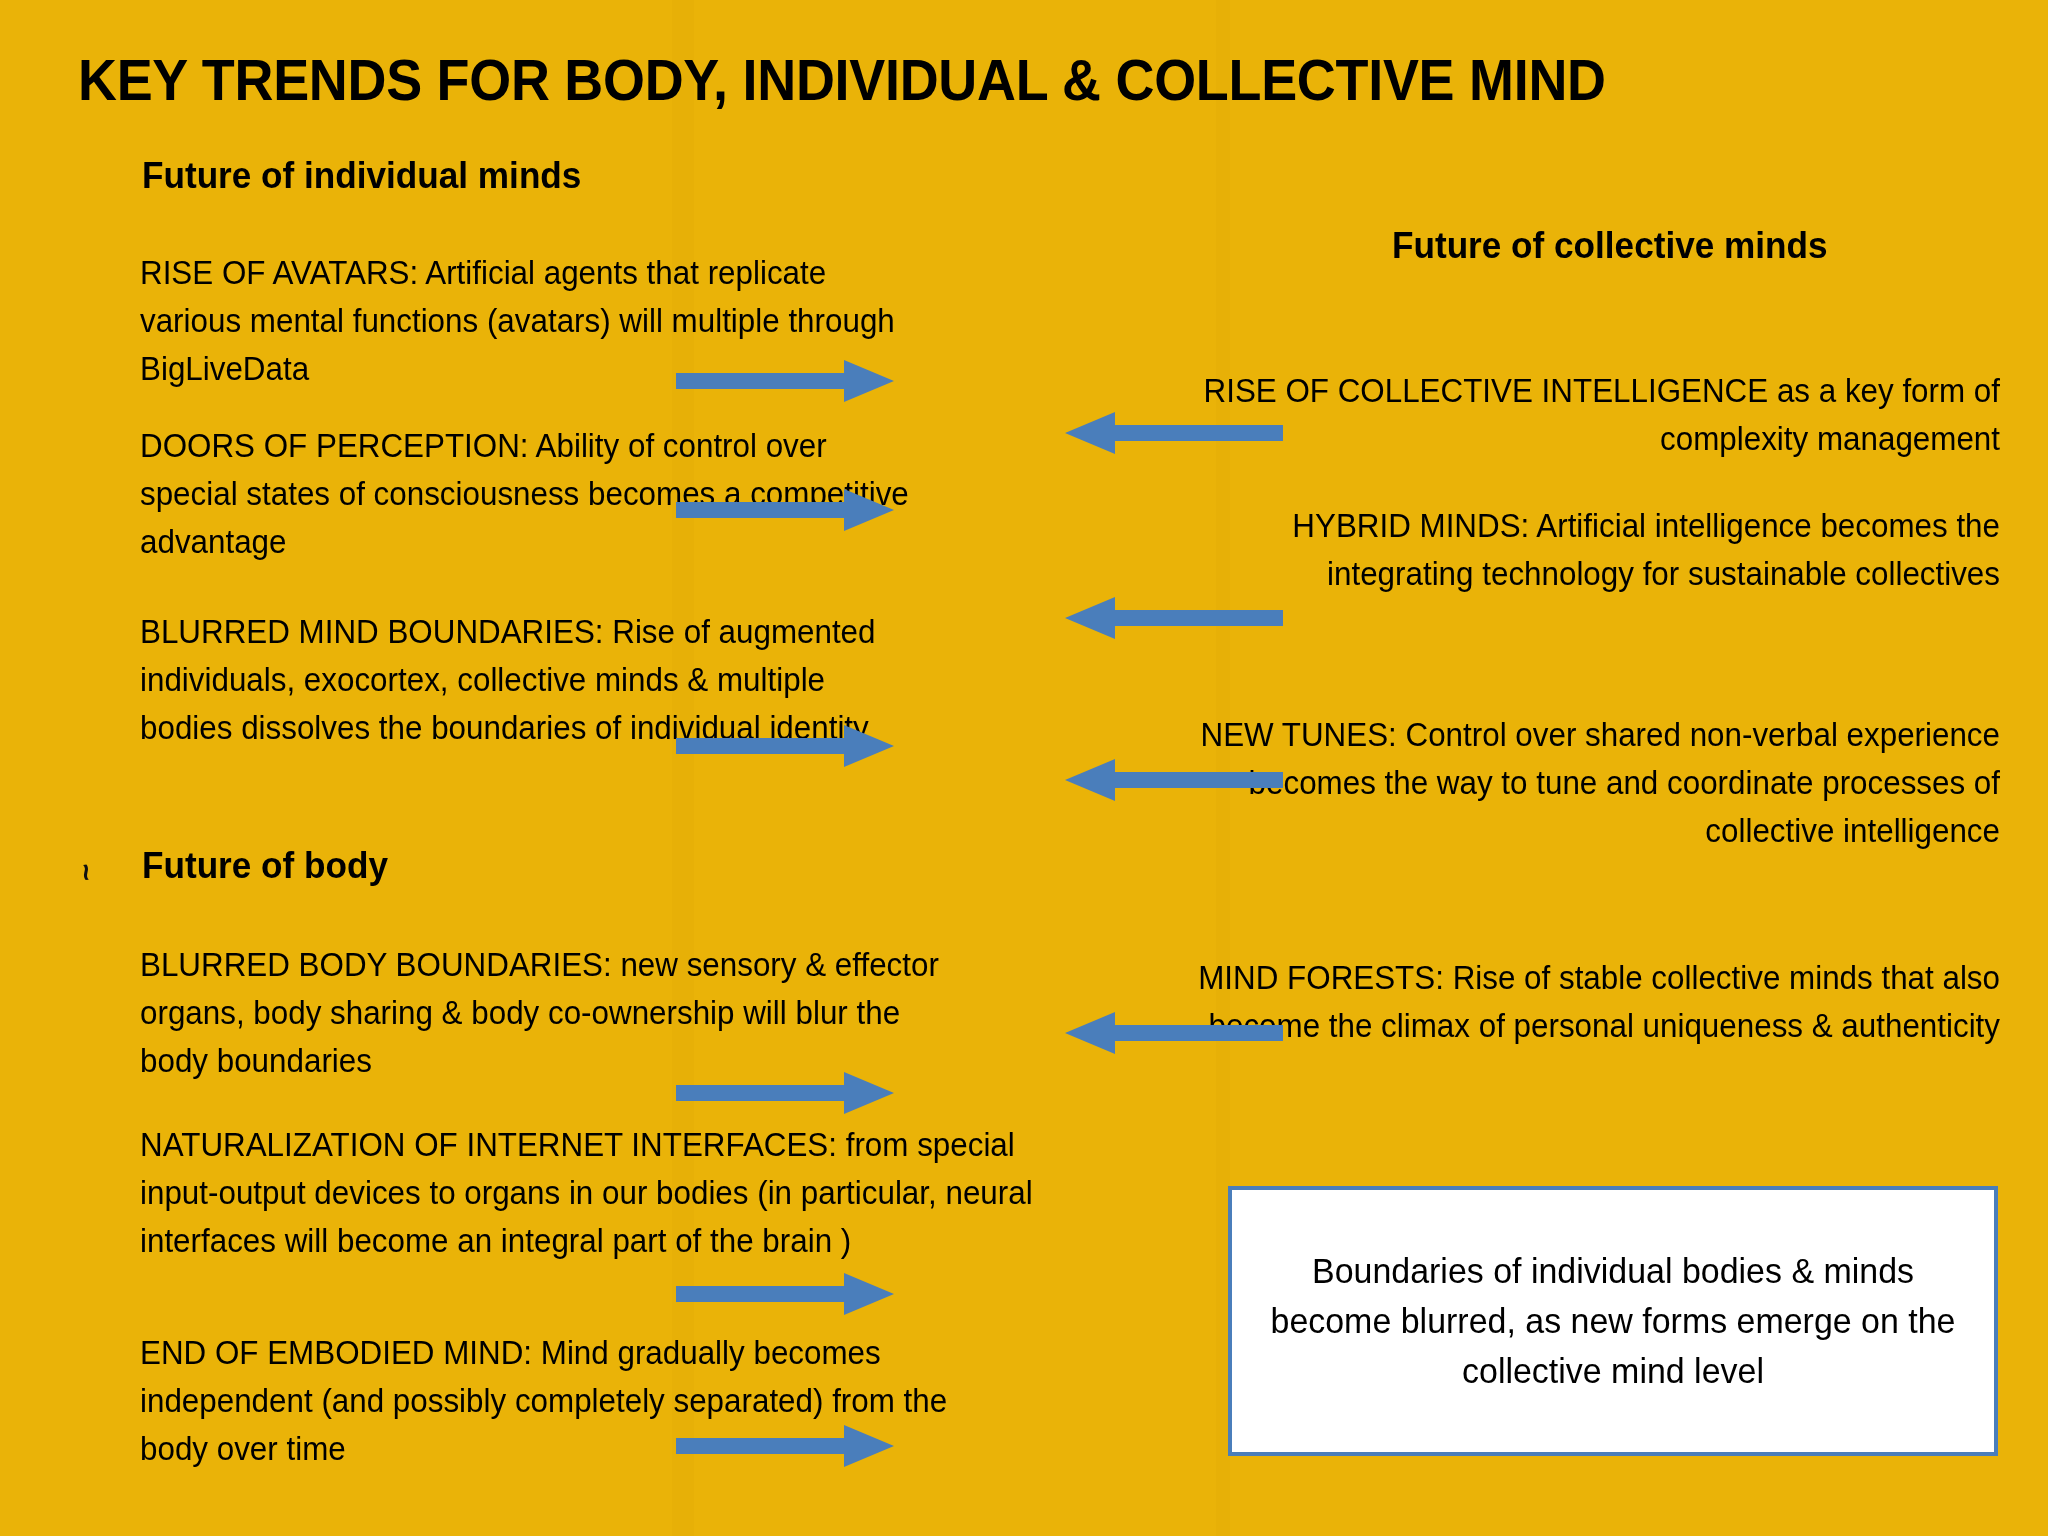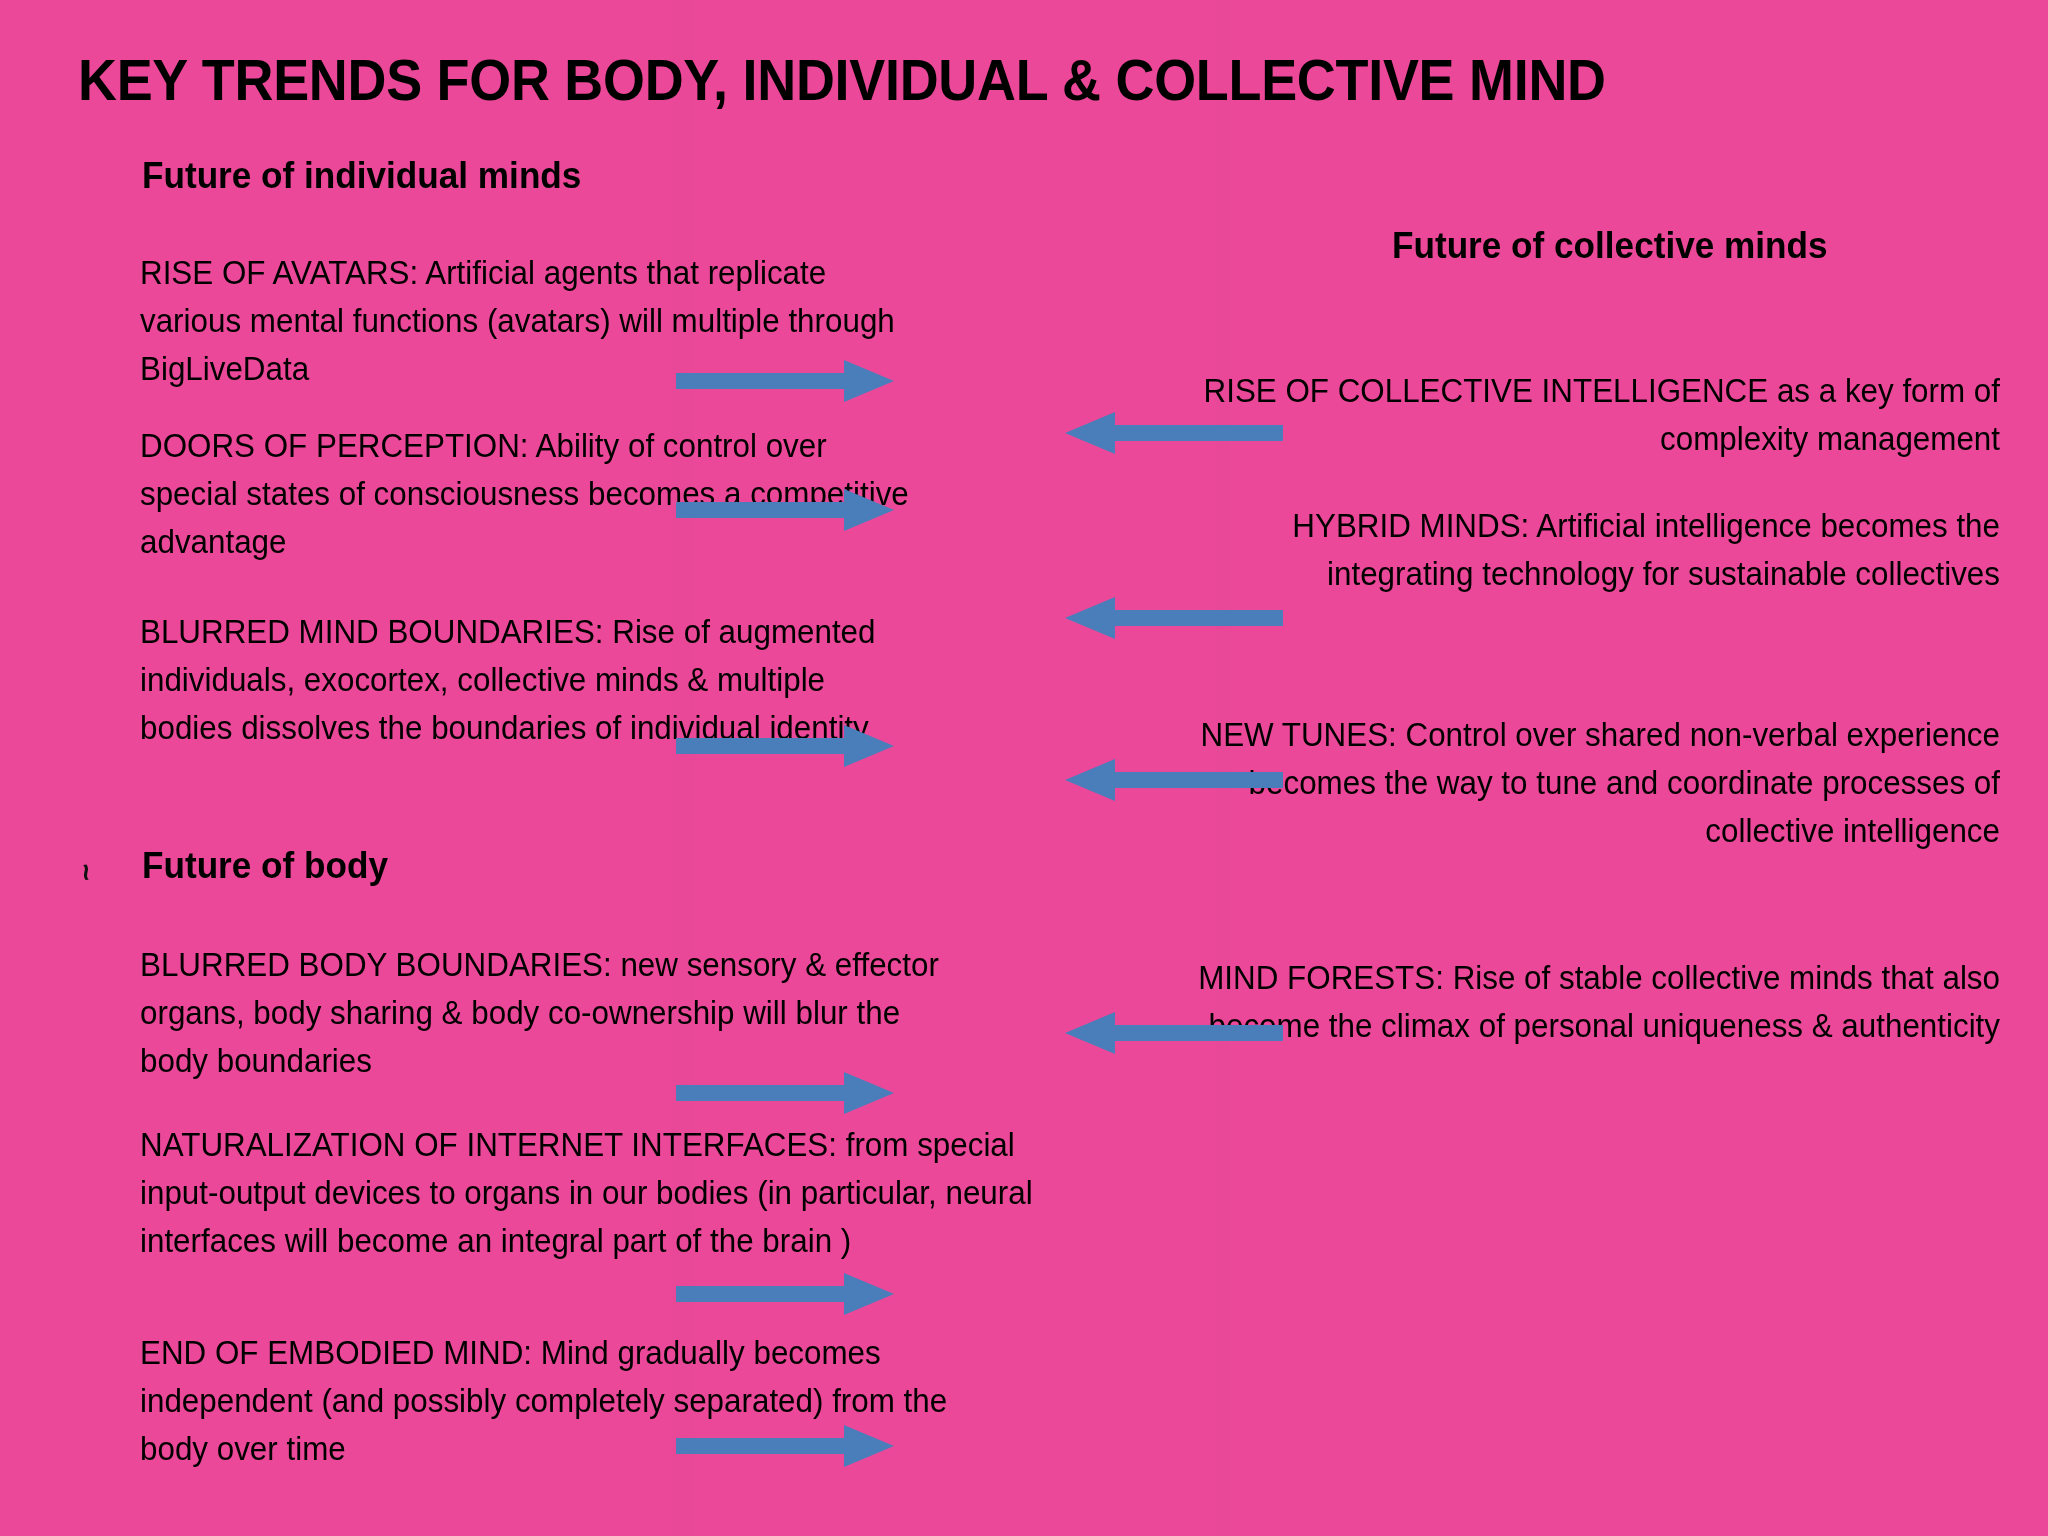--- a/index.html
+++ b/index.html
@@ -7,21 +7,21 @@
     width: 2048px;
     height: 1536px;
     background: #ffffff;
     font-family: "Liberation Sans", sans-serif;
     overflow: hidden;
   }
   #slide {
     position: relative;
     width: 2048px;
     height: 1536px;
-    background: #ec4899;
+    background: #eab308;
   }
 
   
   #slide-title {
     position: absolute;
     left: 78px;
     top: 48px;
     width: 1780px;
     font-size: 58px;
     font-weight: bold;
@@ -220,14 +220,17 @@
     <svg width="220" height="46" viewBox="0 0 220 46">
       <path d="M220 15 L52 15 L52 2 L2 23 L52 44 L52 31 L220 31 Z" fill="#4A7EBB"></path>
     </svg>
   </div>
   <div class="arrow" id="b4">
     <svg width="220" height="46" viewBox="0 0 220 46">
       <path d="M220 15 L52 15 L52 2 L2 23 L52 44 L52 31 L220 31 Z" fill="#4A7EBB"></path>
     </svg>
   </div>
 
+  <div id="callout-box">
+    <div id="callout-text">Boundaries of individual bodies &amp; minds become blurred, as new forms emerge on the collective mind level</div>
+  </div>
 
 </div>
 
 </body></html>

